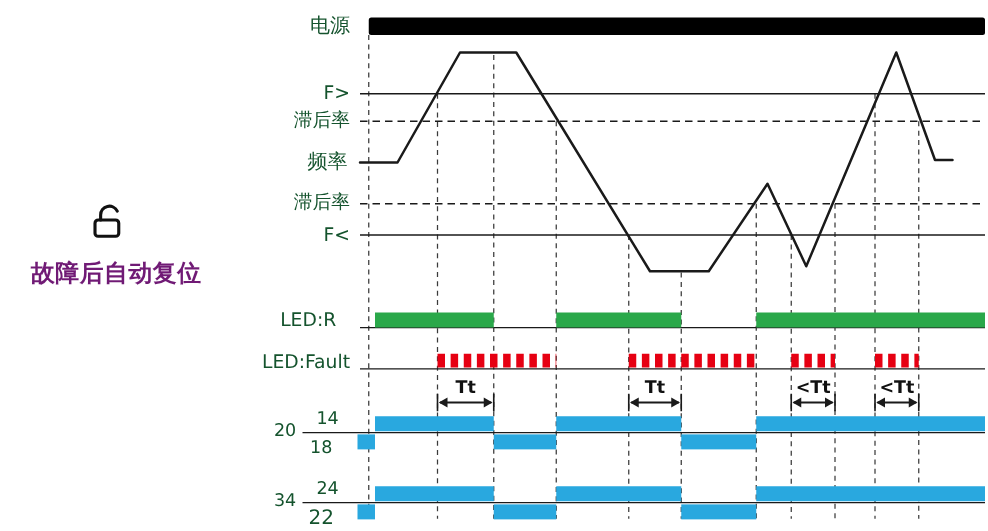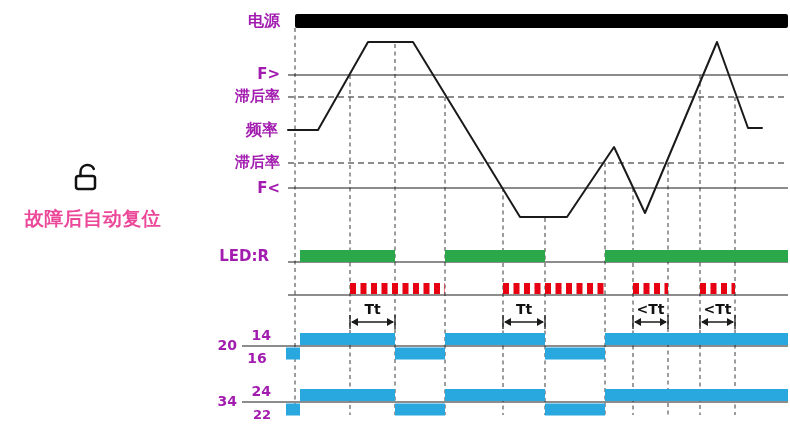--- a/index.html
+++ b/index.html
@@ -1,37 +1,37 @@
 <!DOCTYPE html>
 <html><head>
 <meta charset="utf-8">
 <style>
   html,body{margin:0;padding:0;background:#fff;}
   .stage{
     position:relative;width:790px;height:425px;background:#fff;overflow:hidden;
     font-family:"DejaVu Sans","Liberation Sans",sans-serif;color:#111;
   }
   .stage svg.plot{position:absolute;left:0;top:0;}
-  .lbl{position:absolute;transform:translateY(-50%);white-space:nowrap;font-weight:700;color:#a21caf;text-align:right;}
+  .lbl{position:absolute;transform:translateY(-50%);white-space:nowrap;font-weight:400;color:#14532d;text-align:right;}
   .l-power {right:510px;top:21px; font-size:16px}
   .l-fover {right:510px;top:74px; font-size:15px}
   .l-hystu {right:510px;top:96px; font-size:15px}
   .l-freq  {right:512px;top:130px;font-size:16px}
   .l-hystl {right:510px;top:162px;font-size:15px}
   .l-funder{right:510px;top:188px;font-size:15px}
   .l-ledr  {right:521px;top:256px;font-size:15px}
   .l-ledf  {right:510px;top:289px;font-size:15px}
   .l-r1com {right:553px;top:345px;font-size:14px}
   .l-r1no  {left:243px;width:28px;top:335px;font-size:14px;text-align:right}
   .l-r1nc  {left:243px;width:28px;top:358px;font-size:14px;text-align:center}
   .l-r2com {right:553px;top:401px;font-size:14px}
   .l-r2no  {left:243px;width:28px;top:391px;font-size:14px;text-align:right}
-  .l-r2nc  {left:243px;width:28px;top:414px;font-size:13px;}
+  .l-r2nc  {left:243px;width:28px;top:414px;font-size:16px;text-align:center}
   .caption{position:absolute;left:0;top:206px;width:186px;text-align:center;
-           font-size:19px;font-weight:700;letter-spacing:.5px;color:#ec4899;}
+           font-size:19px;font-weight:700;letter-spacing:.5px;color:#701a75;}
   .lock{position:absolute;left:70px;top:161px;}
 </style>
 </head>
 <body>
 
 <div class="stage">
 
   <svg class="plot" id="diagram" width="790" height="425" viewBox="0 0 790 425">
       <line x1="295" y1="28" x2="295" y2="415" stroke="#3a3a3a" stroke-width="1" stroke-dasharray="4 3.5"></line>
       <line x1="350" y1="75" x2="350" y2="415" stroke="#3a3a3a" stroke-width="1" stroke-dasharray="4 3.5"></line>
@@ -105,20 +105,21 @@
   </svg>
   <div class="caption">故障后自动复位</div>
 
   <div class="lbl l-power">电源</div>
   <div class="lbl l-fover">F&gt;</div>
   <div class="lbl l-hystu">滞后率</div>
   <div class="lbl l-freq">频率</div>
   <div class="lbl l-hystl">滞后率</div>
   <div class="lbl l-funder">F&lt;</div>
   <div class="lbl l-ledr">LED:R</div>
+  <div class="lbl l-ledf">LED:Fault</div>
 
   <div class="lbl l-r1com">20</div>
   <div class="lbl l-r1no">14</div>
-  <div class="lbl l-r1nc">16</div>
+  <div class="lbl l-r1nc">18</div>
   <div class="lbl l-r2com">34</div>
   <div class="lbl l-r2no">24</div>
   <div class="lbl l-r2nc">22</div>
 </div>
 
 </body></html>

